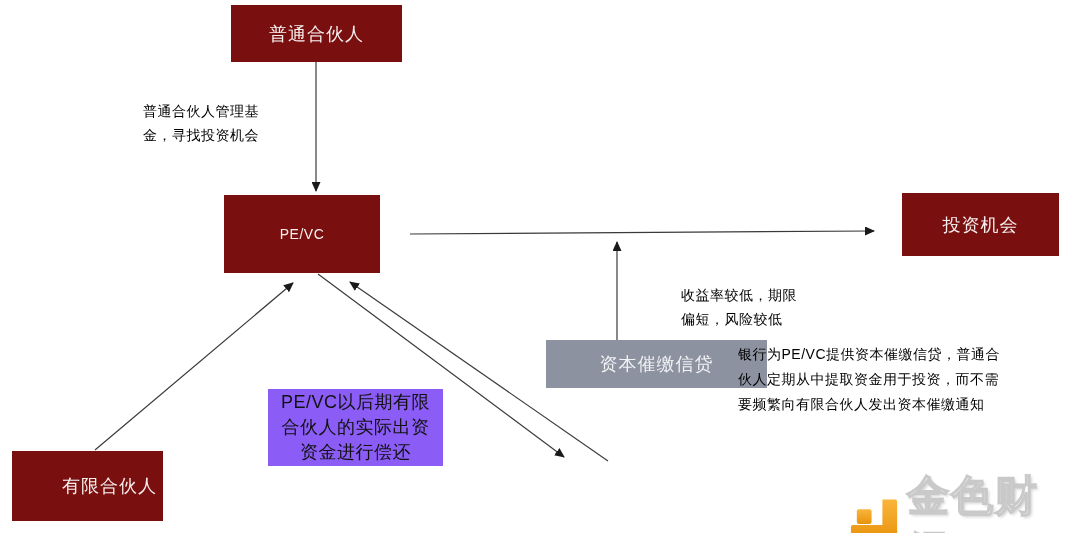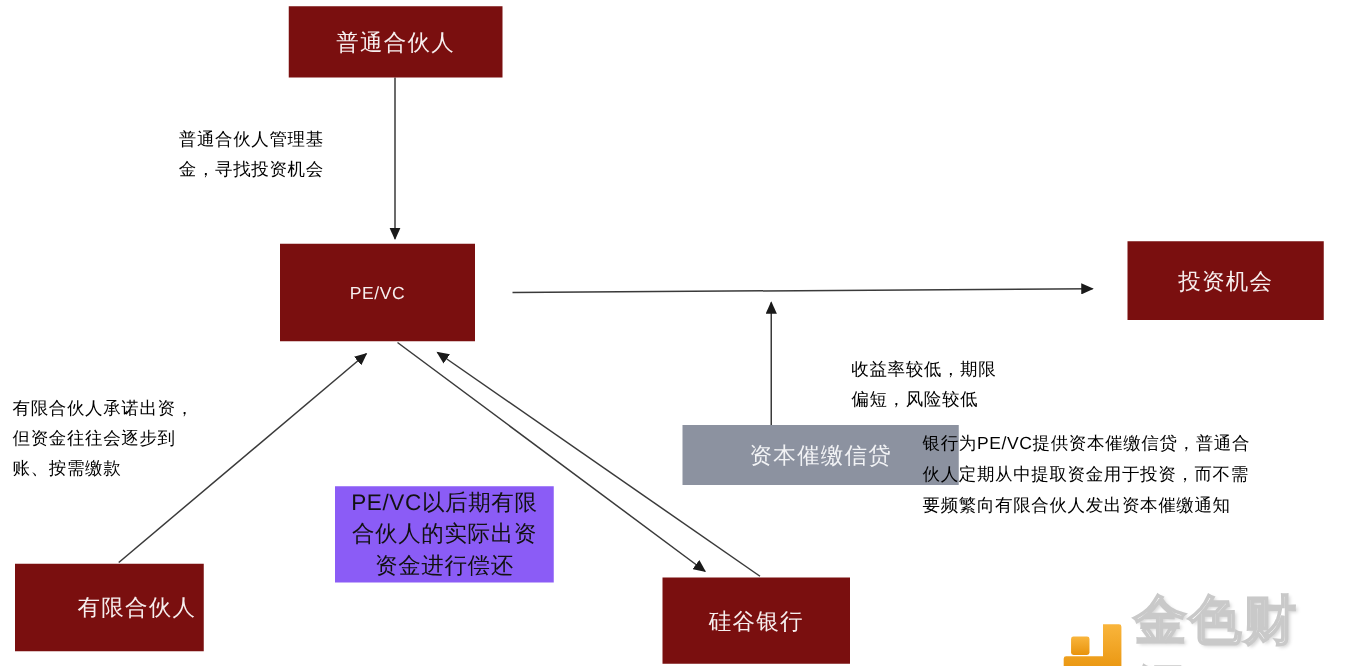--- a/index.html
+++ b/index.html
@@ -126,34 +126,26 @@
   <div class="node lightgray node-repay">
     <span>PE/VC以后期有限</span>
     <span>合伙人的实际出资</span>
     <span>资金进行偿还</span>
   </div>
 
   <div class="node maroon node-lp">
     <span>有限合伙人</span>
   </div>
 
-  <div class="node maroon node-svb">
-    <span>硅谷银行</span>
-  </div>
 
   <div class="note note-gp-manages">
     <div>普通合伙人管理基</div>
     <div>金，寻找投资机会</div>
   </div>
 
-  <div class="note note-lp-commit">
-    <div>有限合伙人承诺出资，</div>
-    <div>但资金往往会逐步到</div>
-    <div>账、按需缴款</div>
-  </div>
 
   <div class="note note-yield">
     <div>收益率较低，期限</div>
     <div>偏短，风险较低</div>
   </div>
 
   <div class="note note-bank">
     <div>银行为PE/VC提供资本催缴信贷，普通合</div>
     <div>伙人定期从中提取资金用于投资，而不需</div>
     <div>要频繁向有限合伙人发出资本催缴通知</div>

